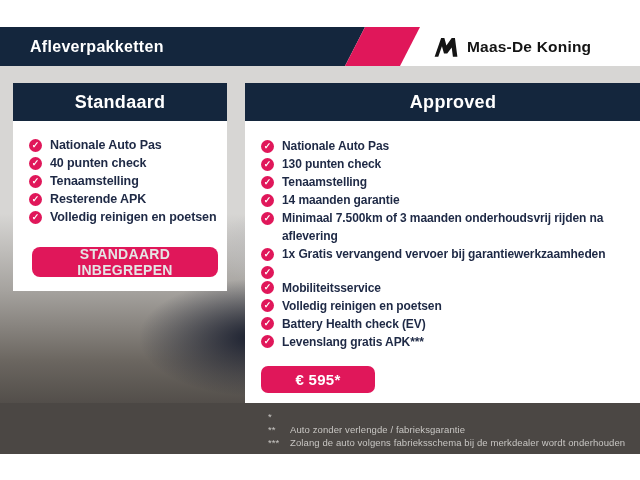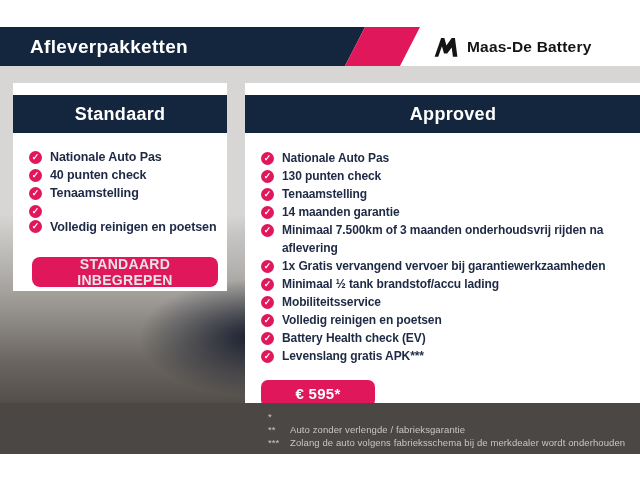--- a/index.html
+++ b/index.html
@@ -6,38 +6,38 @@
   .canvas{position:relative;width:640px;height:480px;background:#ffffff;overflow:hidden;
           font-family:"Liberation Sans",sans-serif;-webkit-font-smoothing:antialiased;}
 
   
   .headerbar{position:absolute;left:0;top:27px;width:640px;height:39px;background:#ffffff;}
   .hdr-navy{position:absolute;inset:0;background:#14263d;
             clip-path:polygon(0 0,365px 0,345px 100%,0 100%);}
   .hdr-pink{position:absolute;inset:0;background:#e0175a;
             clip-path:polygon(365px 0,420px 0,400px 100%,345px 100%);}
   .hdr-title{position:absolute;left:30px;top:0;height:39px;display:flex;align-items:center;
-             color:#ffffff;font-weight:bold;font-size:19px;letter-spacing:.3px;}
+             color:#ffffff;font-weight:bold;font-size:16px;letter-spacing:.3px;}
   .brand{position:absolute;left:433px;top:0;height:39px;display:flex;align-items:center;gap:8px;}
   .brand-text{font-weight:bold;font-size:15.5px;color:#141414;letter-spacing:.2px;}
 
   
   .backdrop{position:absolute;left:0;top:66px;width:640px;height:388px;
     background:
       radial-gradient(180px 90px at 40% 70%, rgba(16,22,40,.92) 0%, rgba(16,22,40,0) 65%),
       radial-gradient(220px 100px at 90% 62%, rgba(22,26,42,.5) 0%, rgba(22,26,42,0) 70%),
       radial-gradient(130px 60px at 47% 47%, rgba(186,186,188,.9) 0%, rgba(186,186,188,0) 70%),
       linear-gradient(180deg,#d7d6d4 0%,#d7d6d4 38%,#a5a29e 58%,#6b6660 76%,#474340 92%,#44403c 100%);}
 
   
   .card{position:absolute;background:#ffffff;box-sizing:border-box;}
   .card-standard{left:13px;top:83px;width:214px;height:208px;}
   .card-approved{left:245px;top:83px;width:416px;height:320px;}
   .card-header{height:38px;background:#14263d;color:#ffffff;display:flex;align-items:center;
-               justify-content:center;font-weight:bold;font-size:18px;letter-spacing:.3px;margin-top:12px;}
+               justify-content:center;font-weight:bold;font-size:18px;letter-spacing:.3px;}
   .card-body{padding:15px 6px 0 16px;}
   .card-approved .card-body{padding-top:16px;padding-right:4px;}
 
   .item{display:flex;gap:8px;align-items:flex-start;line-height:18px;
         font-size:12.5px;font-weight:bold;color:#1e2945;letter-spacing:-.1px;}
   .card-approved .item{font-size:12px;}
   .check{flex:0 0 13px;height:13px;border-radius:50%;background:#e0175a;color:#ffffff;
          font-size:9px;line-height:13px;text-align:center;margin-top:2.5px;font-weight:bold;}
 
   .badge-btn{margin:21px auto 0;width:186px;height:30px;background:#e0175a;border:none;
@@ -67,21 +67,21 @@
   <div class="headerbar">
     <div class="hdr-navy"></div>
     <div class="hdr-pink"></div>
     <div class="hdr-title">Afleverpakketten</div>
     <div class="brand">
       <span style="display:flex;">
         <svg width="26" height="22" viewBox="0 0 32 26">
           <path d="M2 25 L10 2 L14 2 L16.5 11 L23 2 L27 2 L30 25 L24.5 25 L23 13.5 L17.5 21 L13.5 21 L11 12 L6.5 25 Z" fill="#141414"></path>
         </svg>
       </span>
-      <span class="brand-text">Maas-De Battery</span>
+      <span class="brand-text">Maas-De Koning</span>
     </div>
   </div>
 
   <div class="backdrop"></div>
 
   <div class="card card-standard">
     <div class="card-header">Standaard</div>
     <div class="card-body">
       <div>
 
@@ -95,20 +95,21 @@
             <span>40 punten check</span>
           </div>
 
           <div class="item">
             <span class="check">✓</span>
             <span>Tenaamstelling</span>
           </div>
 
           <div class="item">
             <span class="check">✓</span>
+            <span>Resterende APK</span>
           </div>
 
           <div class="item">
             <span class="check">✓</span>
             <span>Volledig reinigen en poetsen</span>
           </div>
         </div>
       <button class="badge-btn">STANDAARD INBEGREPEN</button>
     </div>
   </div>
@@ -143,21 +144,20 @@
             <span>Minimaal 7.500km of 3 maanden onderhoudsvrij rijden na aflevering</span>
           </div>
 
           <div class="item">
             <span class="check">✓</span>
             <span>1x Gratis vervangend vervoer bij garantiewerkzaamheden</span>
           </div>
 
           <div class="item">
             <span class="check">✓</span>
-            <span>Minimaal ½ tank brandstof/accu lading</span>
           </div>
 
           <div class="item">
             <span class="check">✓</span>
             <span>Mobiliteitsservice</span>
           </div>
 
           <div class="item">
             <span class="check">✓</span>
             <span>Volledig reinigen en poetsen</span>

